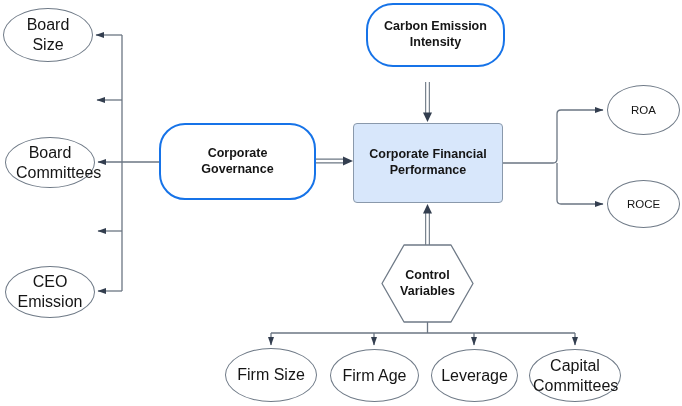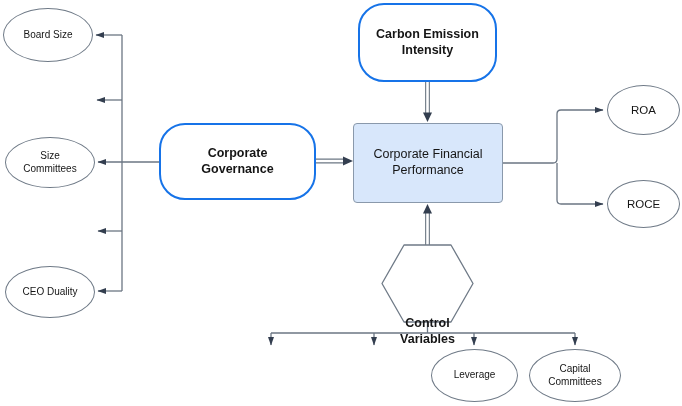--- a/index.html
+++ b/index.html
@@ -12,29 +12,29 @@
   .dline-outer { stroke:var(--connector-line,#58626e); stroke-width:4.8; fill:none; }
   .dline-inner { stroke:#ffffff; stroke-width:2.6; fill:none; }
   .ahead  { fill:var(--arrowhead,#333e4f); stroke:none; }
   .hexshape { fill:#ffffff; stroke:var(--shape-border,#6f7a87); stroke-width:1.3; stroke-linejoin:round; }
   .node {
     position:absolute; display:flex; align-items:center; justify-content:center;
     text-align:center; box-sizing:border-box; color:var(--text,#151515); line-height:1.25;
   }
   .ellipse {
     background:#ffffff; border:1.2px solid var(--shape-border,#6f7a87);
-    border-radius:50%; font-size:10px;
+    border-radius:50%; font-size:16px;
   }
   .pill {
     background:#ffffff; border:2px solid var(--accent-blue,#1673e8);
     border-radius:26px; font-weight:bold; font-size:12.5px;
   }
   .box {
     background:var(--highlight-fill,#d8e7fb); border:1px solid #8a99ab;
-    border-radius:4px; font-weight:normal; font-size:12.5px;
+    border-radius:4px; font-weight:bold; font-size:12.5px;
   }
   .hex-label { font-weight:bold; font-size:12.5px; }
   .roa-size { font-size:11.5px; }
   .lbl { display:block; }
 </style>
 </head>
 <body>
 
 <div class="canvas">
 
@@ -80,48 +80,54 @@
       <polygon class="ahead" points="427.5,204 423,213.5 432,213.5"></polygon>
     </g>
 
     <polygon class="hexshape" points="382,283.5 404,245 451,245 473,283.5 451,322 404,322"></polygon>
   </svg>
 
   <div class="node ellipse" style="left:3px;   top:8px;   width:90px; height:54px;">
     <span class="lbl" style="width:72px;">Board Size</span>
   </div>
   <div class="node ellipse" style="left:5px;   top:137px; width:90px; height:51px;">
-    <span class="lbl" style="width:68px;">Size Committees</span>
+    <span class="lbl" style="width:68px;">Board Committees</span>
   </div>
   <div class="node ellipse" style="left:5px;   top:266px; width:90px; height:52px;">
-    <span class="lbl" style="width:72px;">CEO Duality</span>
+    <span class="lbl" style="width:72px;">CEO Emission</span>
   </div>
 
   <div class="node pill" style="left:159px; top:123px; width:157px; height:77px;">
     <span class="lbl" style="width:100px;">Corporate Governance</span>
   </div>
-  <div class="node pill" style="left:358px; top:3px; width:139px; height:79px;">
+  <div class="node pill" style="left:366px; top:3px; width:139px; height:64px;border-radius:27px;">
     <span class="lbl" style="width:112px;">Carbon Emission Intensity</span>
   </div>
 
   <div class="node box" style="left:353px; top:123px; width:150px; height:80px;">
     <span class="lbl" style="width:130px;">Corporate Financial Performance</span>
   </div>
 
   <div class="node ellipse roa-size" style="left:607px; top:85px;  width:73px; height:50px;">
     <span class="lbl">ROA</span>
   </div>
   <div class="node ellipse roa-size" style="left:607px; top:180px; width:73px; height:48px;text-align:center;">
     <span class="lbl">ROCE</span>
   </div>
 
-  <div class="node hex-label" style="left:387px; top:245px; width:81px; height:77px;margin-top:48px;">
+  <div class="node hex-label" style="left:387px; top:245px; width:81px; height:77px;">
     <span class="lbl" style="width:70px;">Control Variables</span>
   </div>
 
+  <div class="node ellipse" style="left:225px; top:348px; width:92px; height:54px;">
+    <span class="lbl" style="width:80px;">Firm Size</span>
+  </div>
+  <div class="node ellipse" style="left:330px; top:349px; width:89px; height:53px;">
+    <span class="lbl" style="width:78px;">Firm Age</span>
+  </div>
   <div class="node ellipse" style="left:431px; top:349px; width:87px; height:53px;">
     <span class="lbl" style="width:76px;text-align:center;">Leverage</span>
   </div>
   <div class="node ellipse" style="left:529px; top:349px; width:92px; height:53px;">
     <span class="lbl" style="width:84px;">Capital Committees</span>
   </div>
 
 </div>
 
 </body></html>

